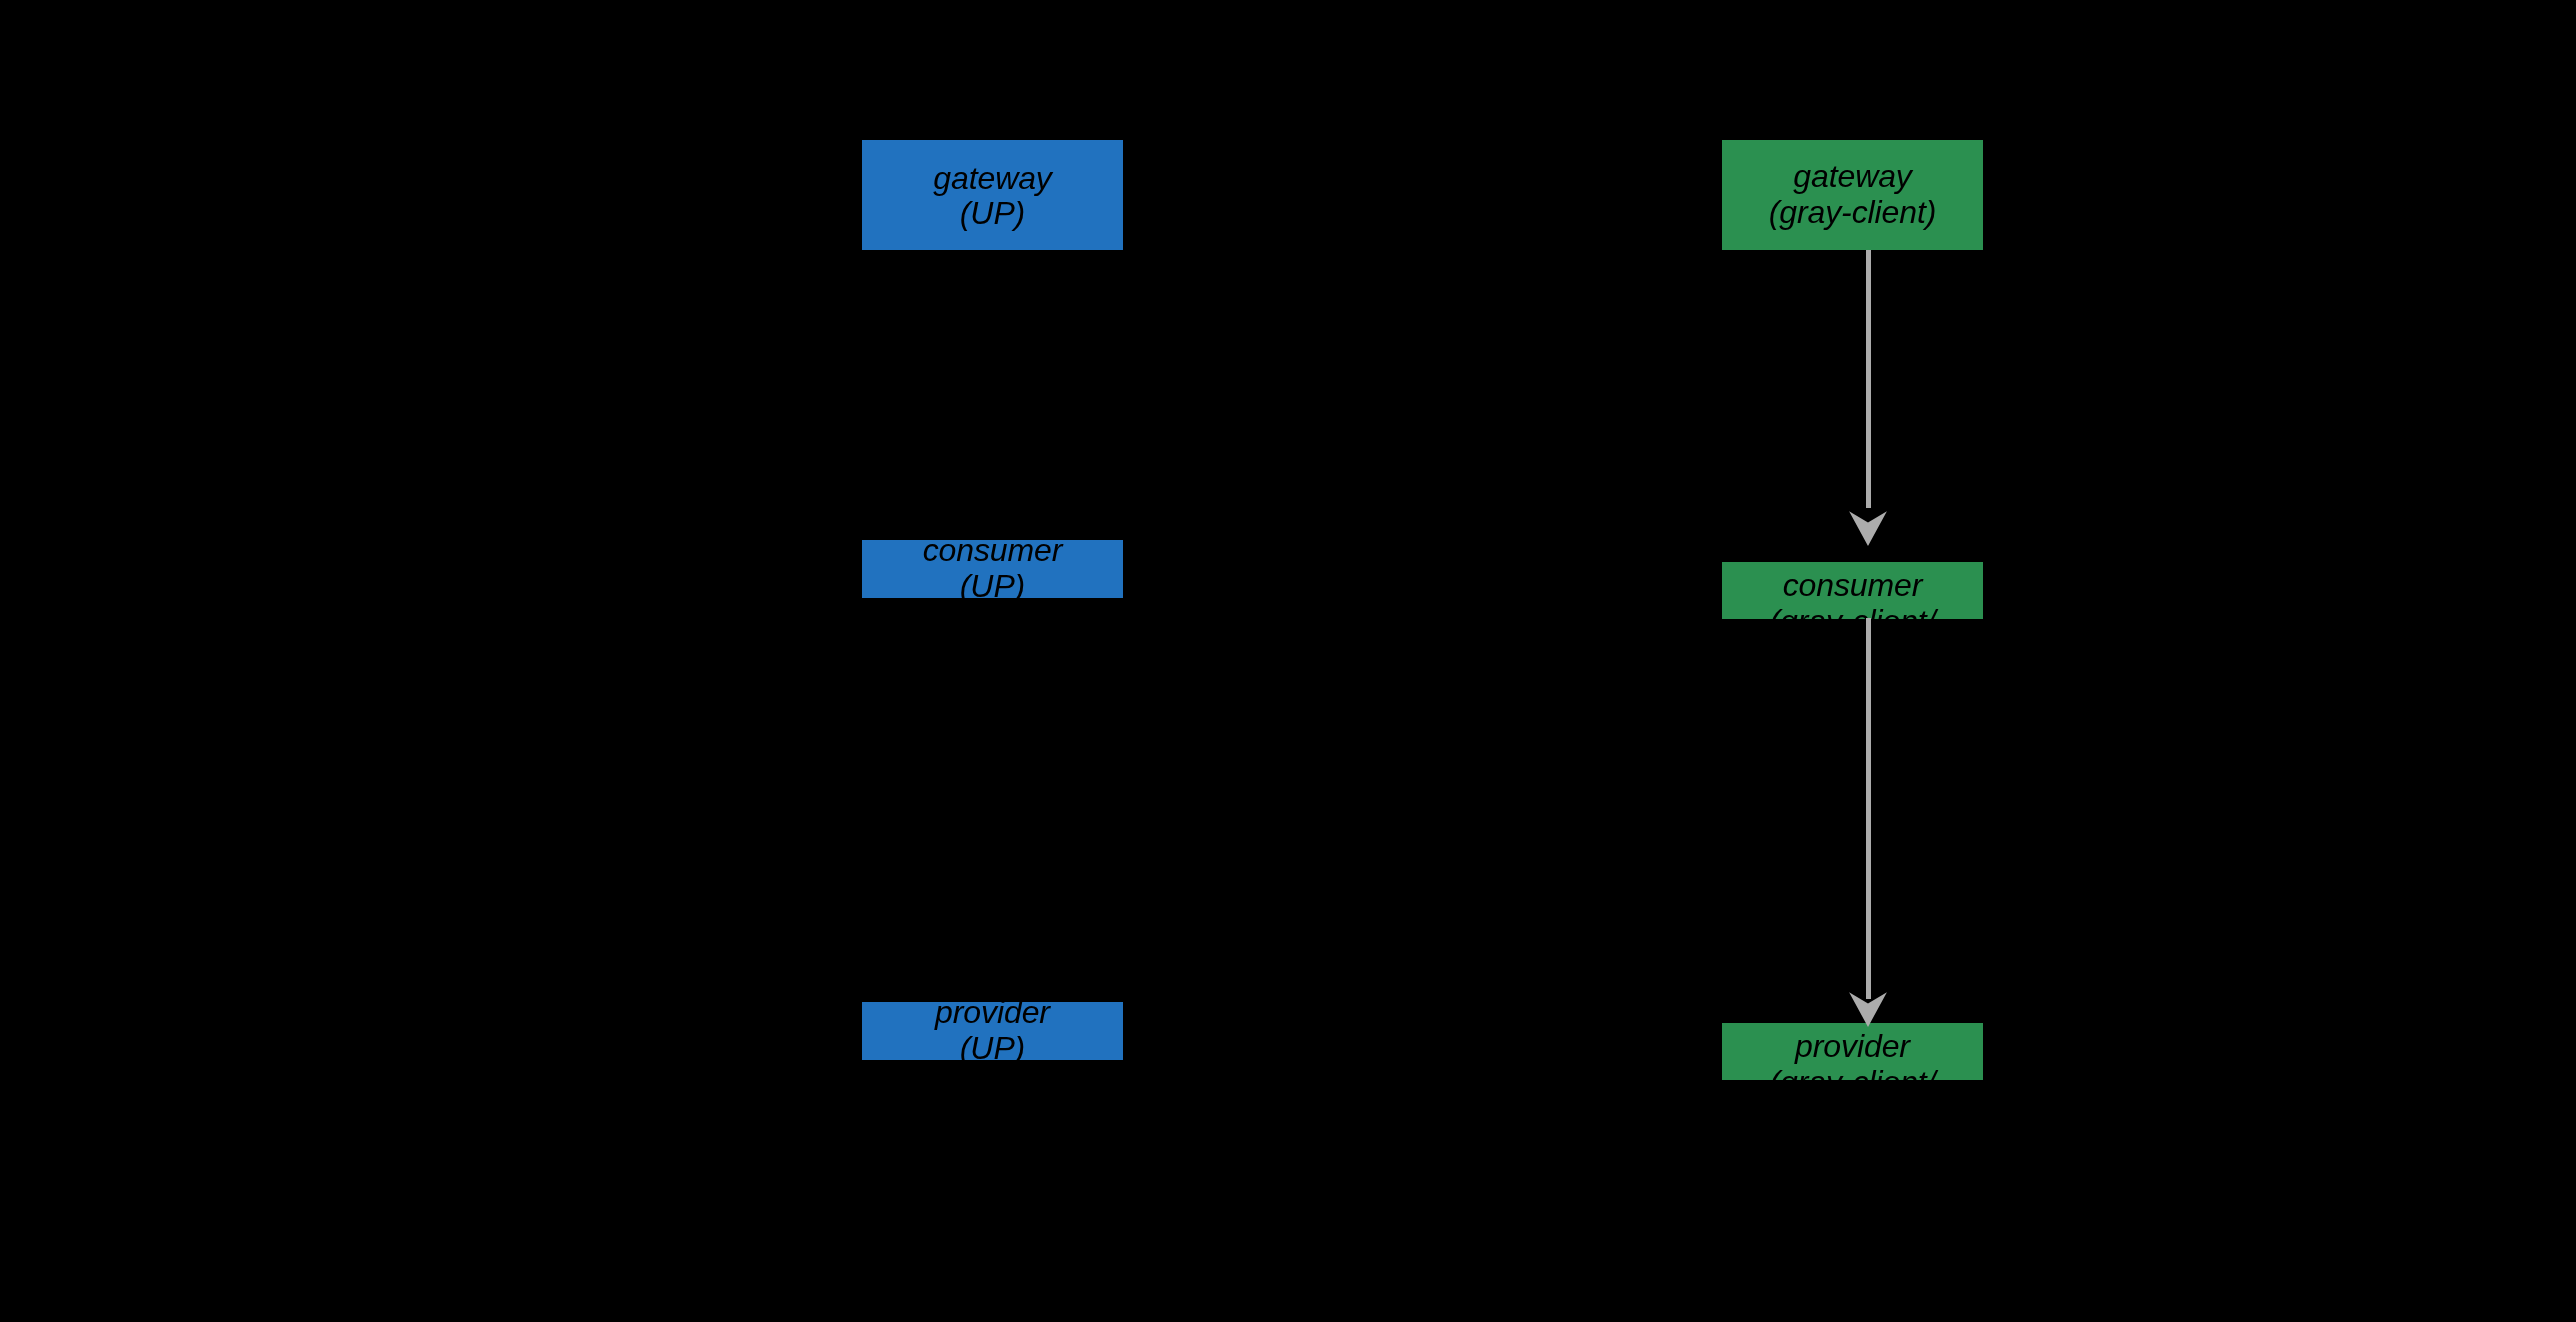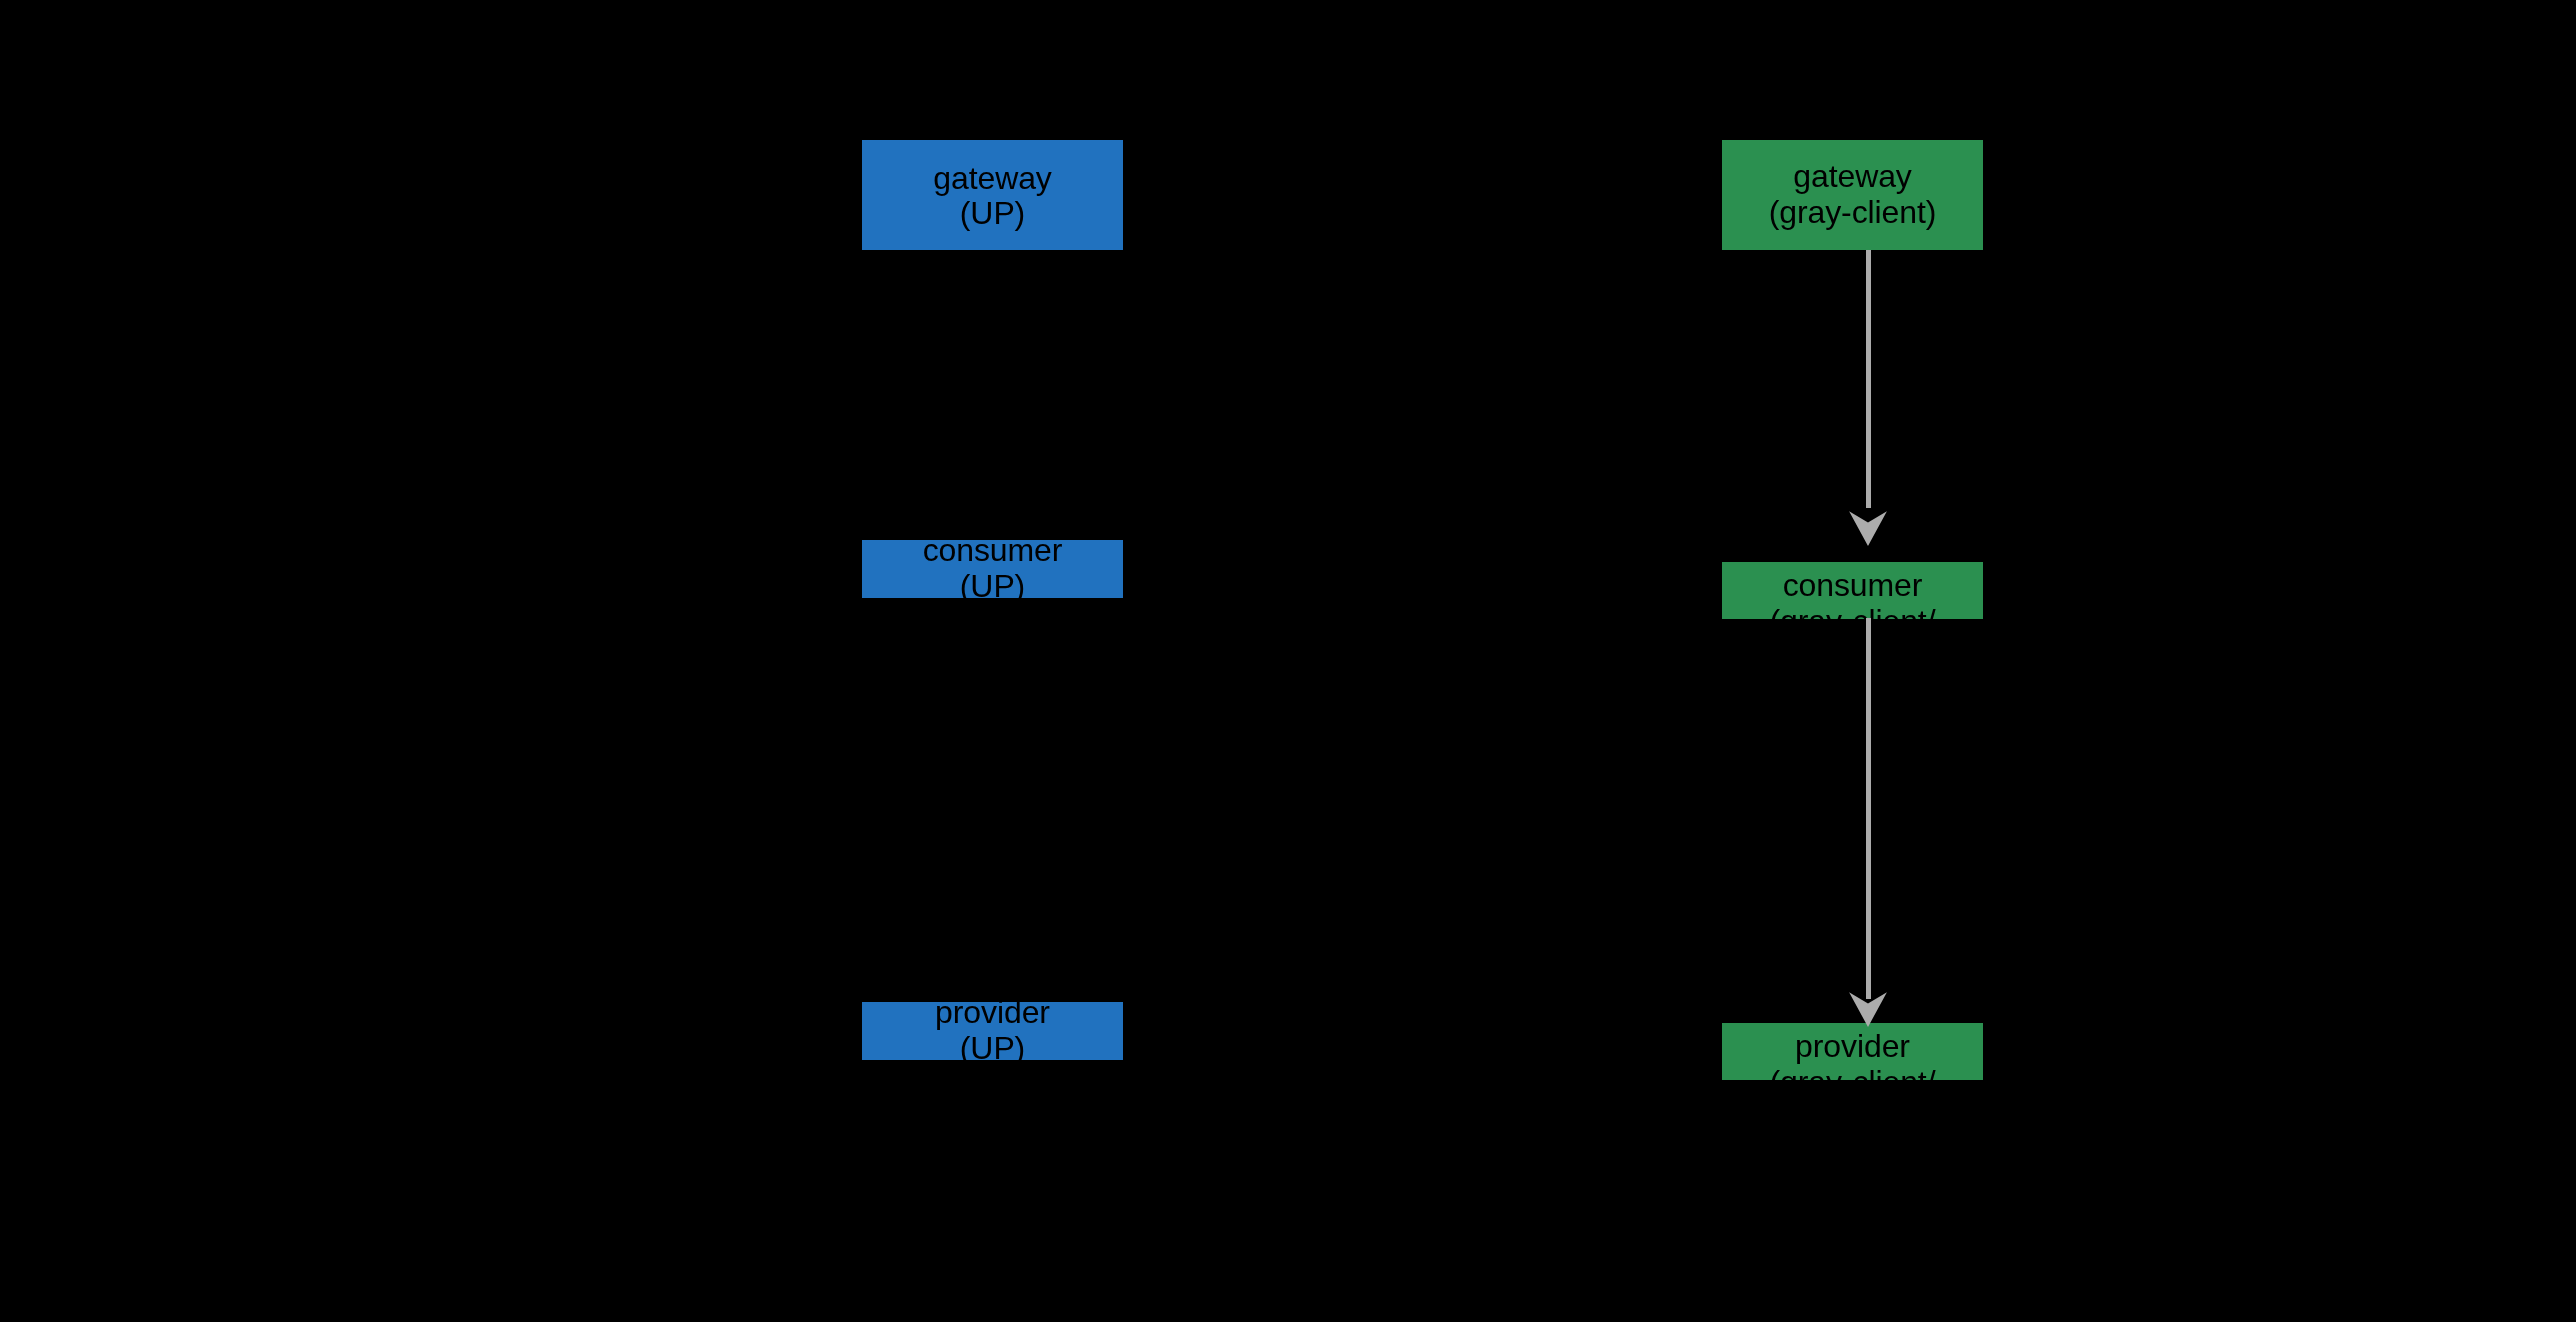--- a/index.html
+++ b/index.html
@@ -33,20 +33,21 @@
     justify-content: center;
     text-align: center;
     color: #000000;
     font-size: 32px;
     line-height: 1.12;
     letter-spacing: -0.1px;
     white-space: nowrap;
   }
   .node .line {
     display: block;
+    font-style: italic;
   }
   .node.clip-top {
     justify-content: flex-start;
   }
 
   
   .node.blue {
     background: #2172BF;
   }
   

